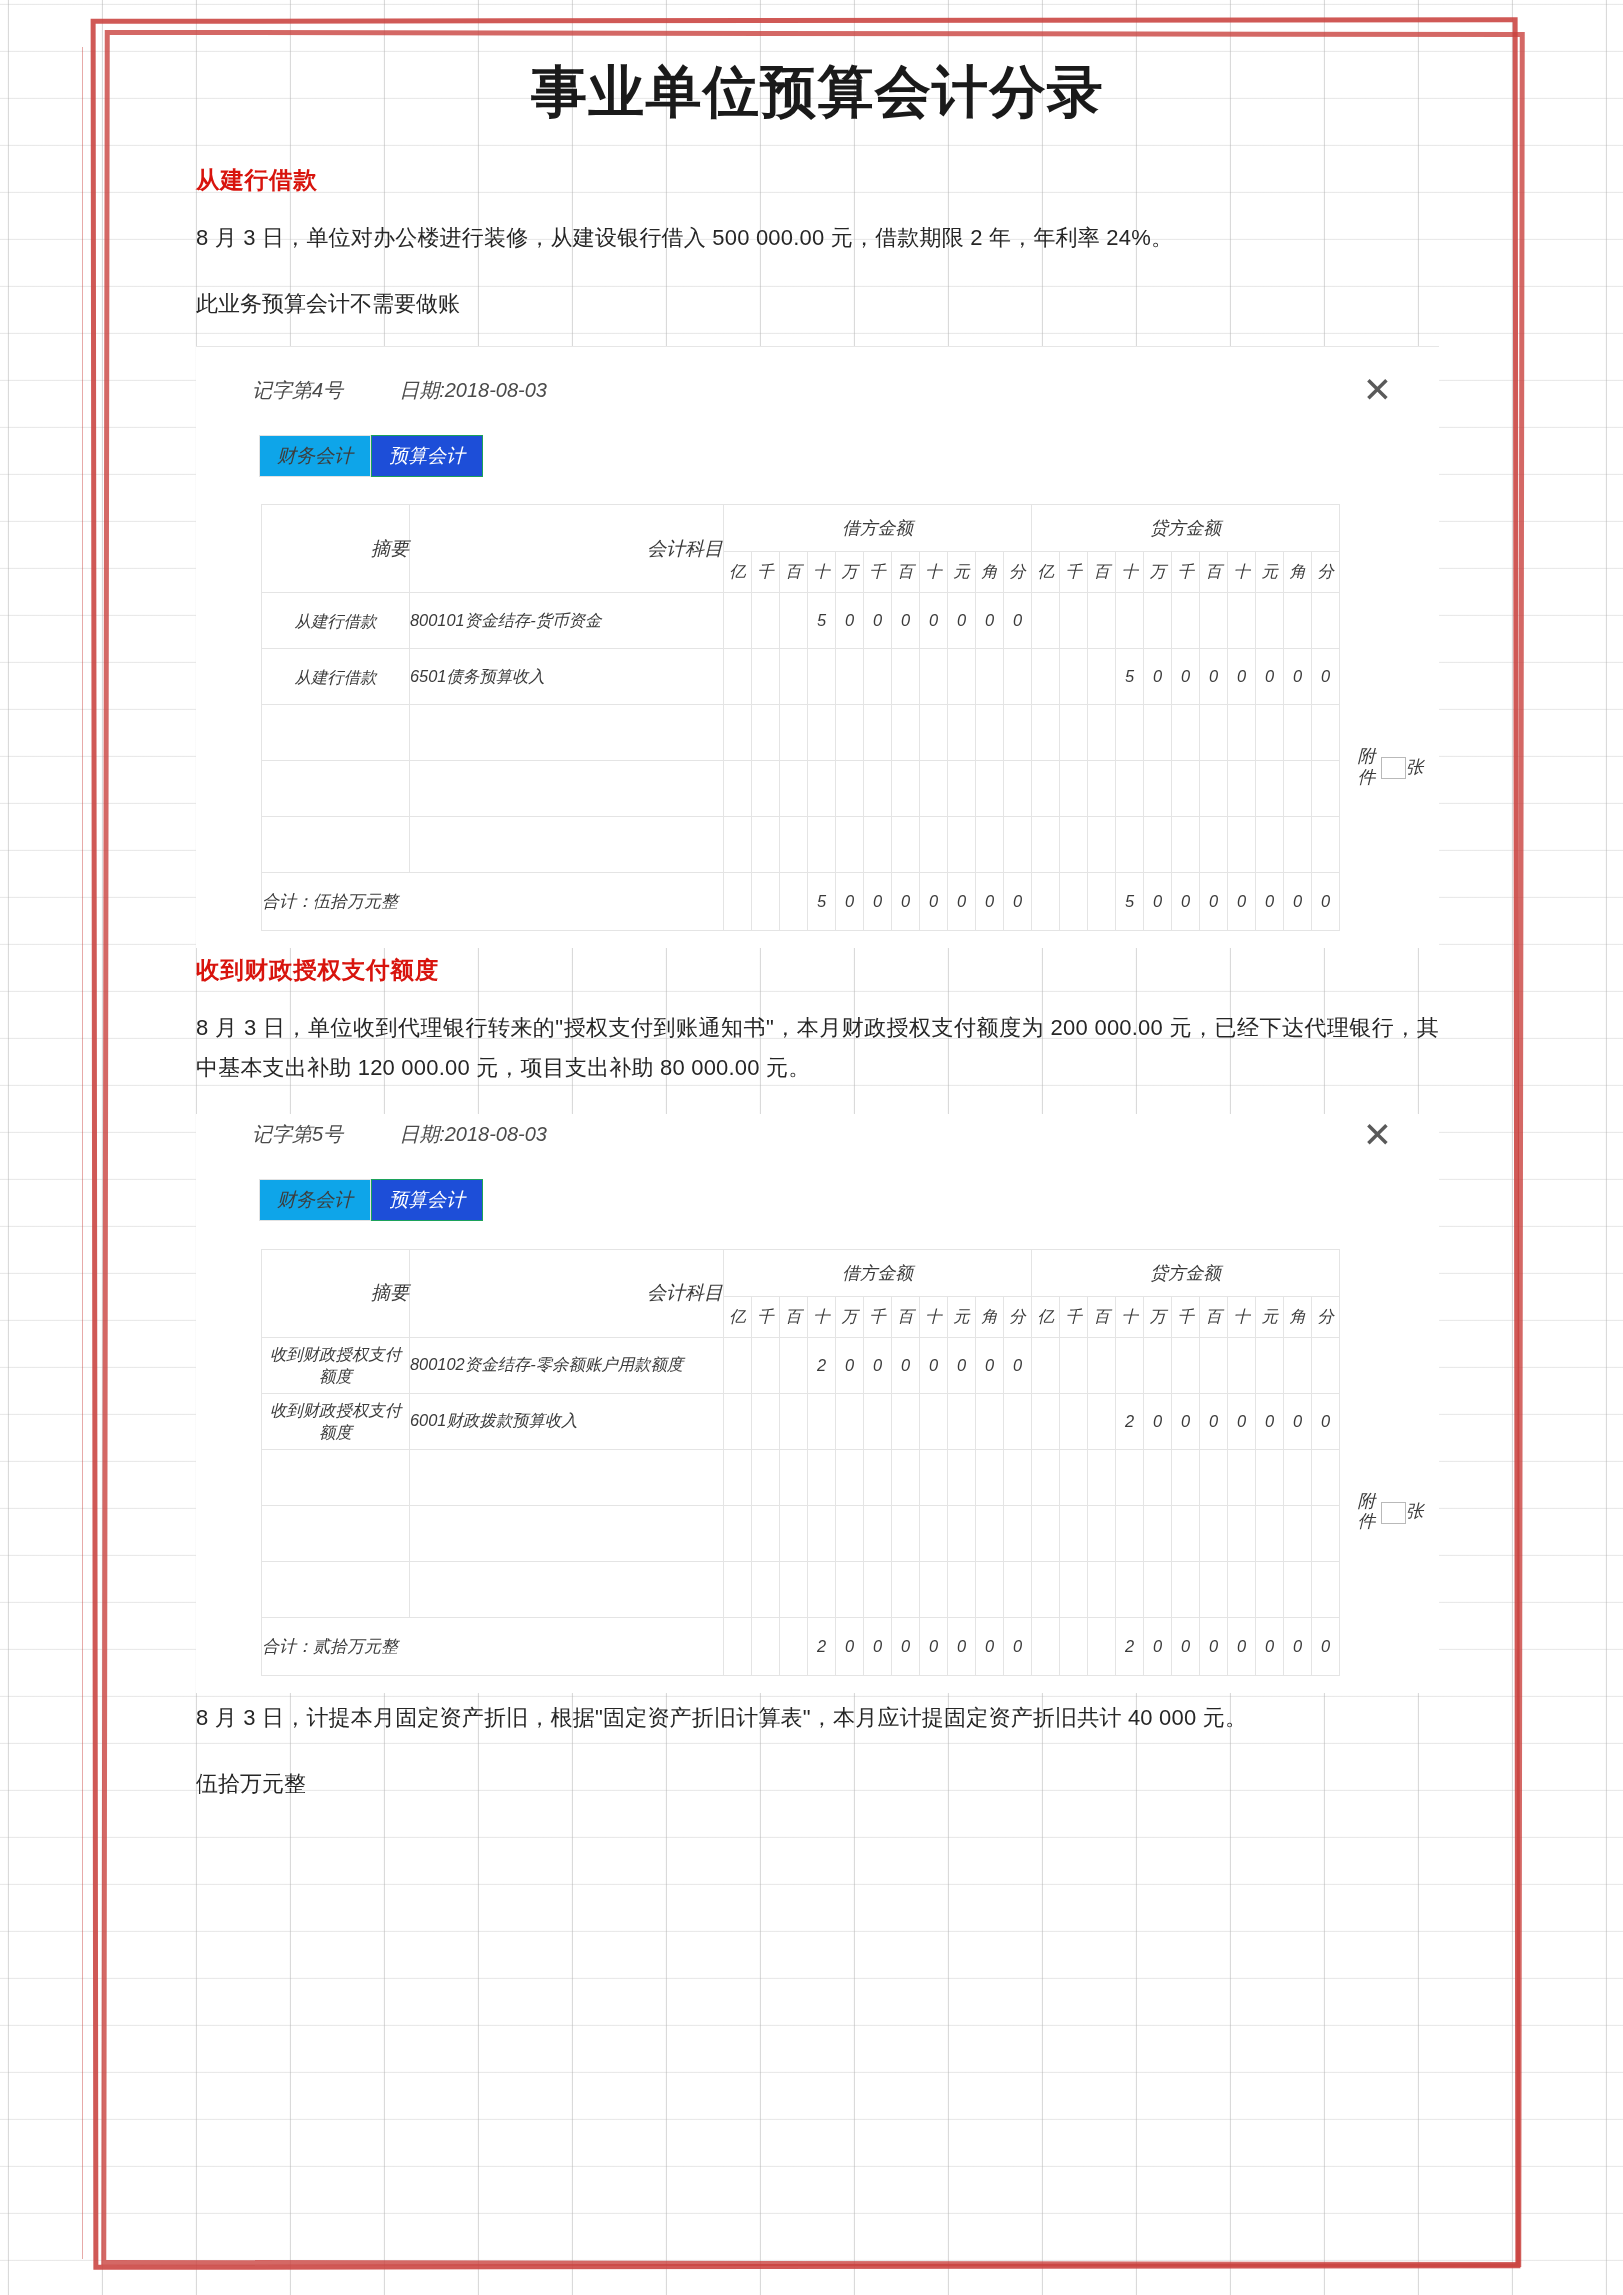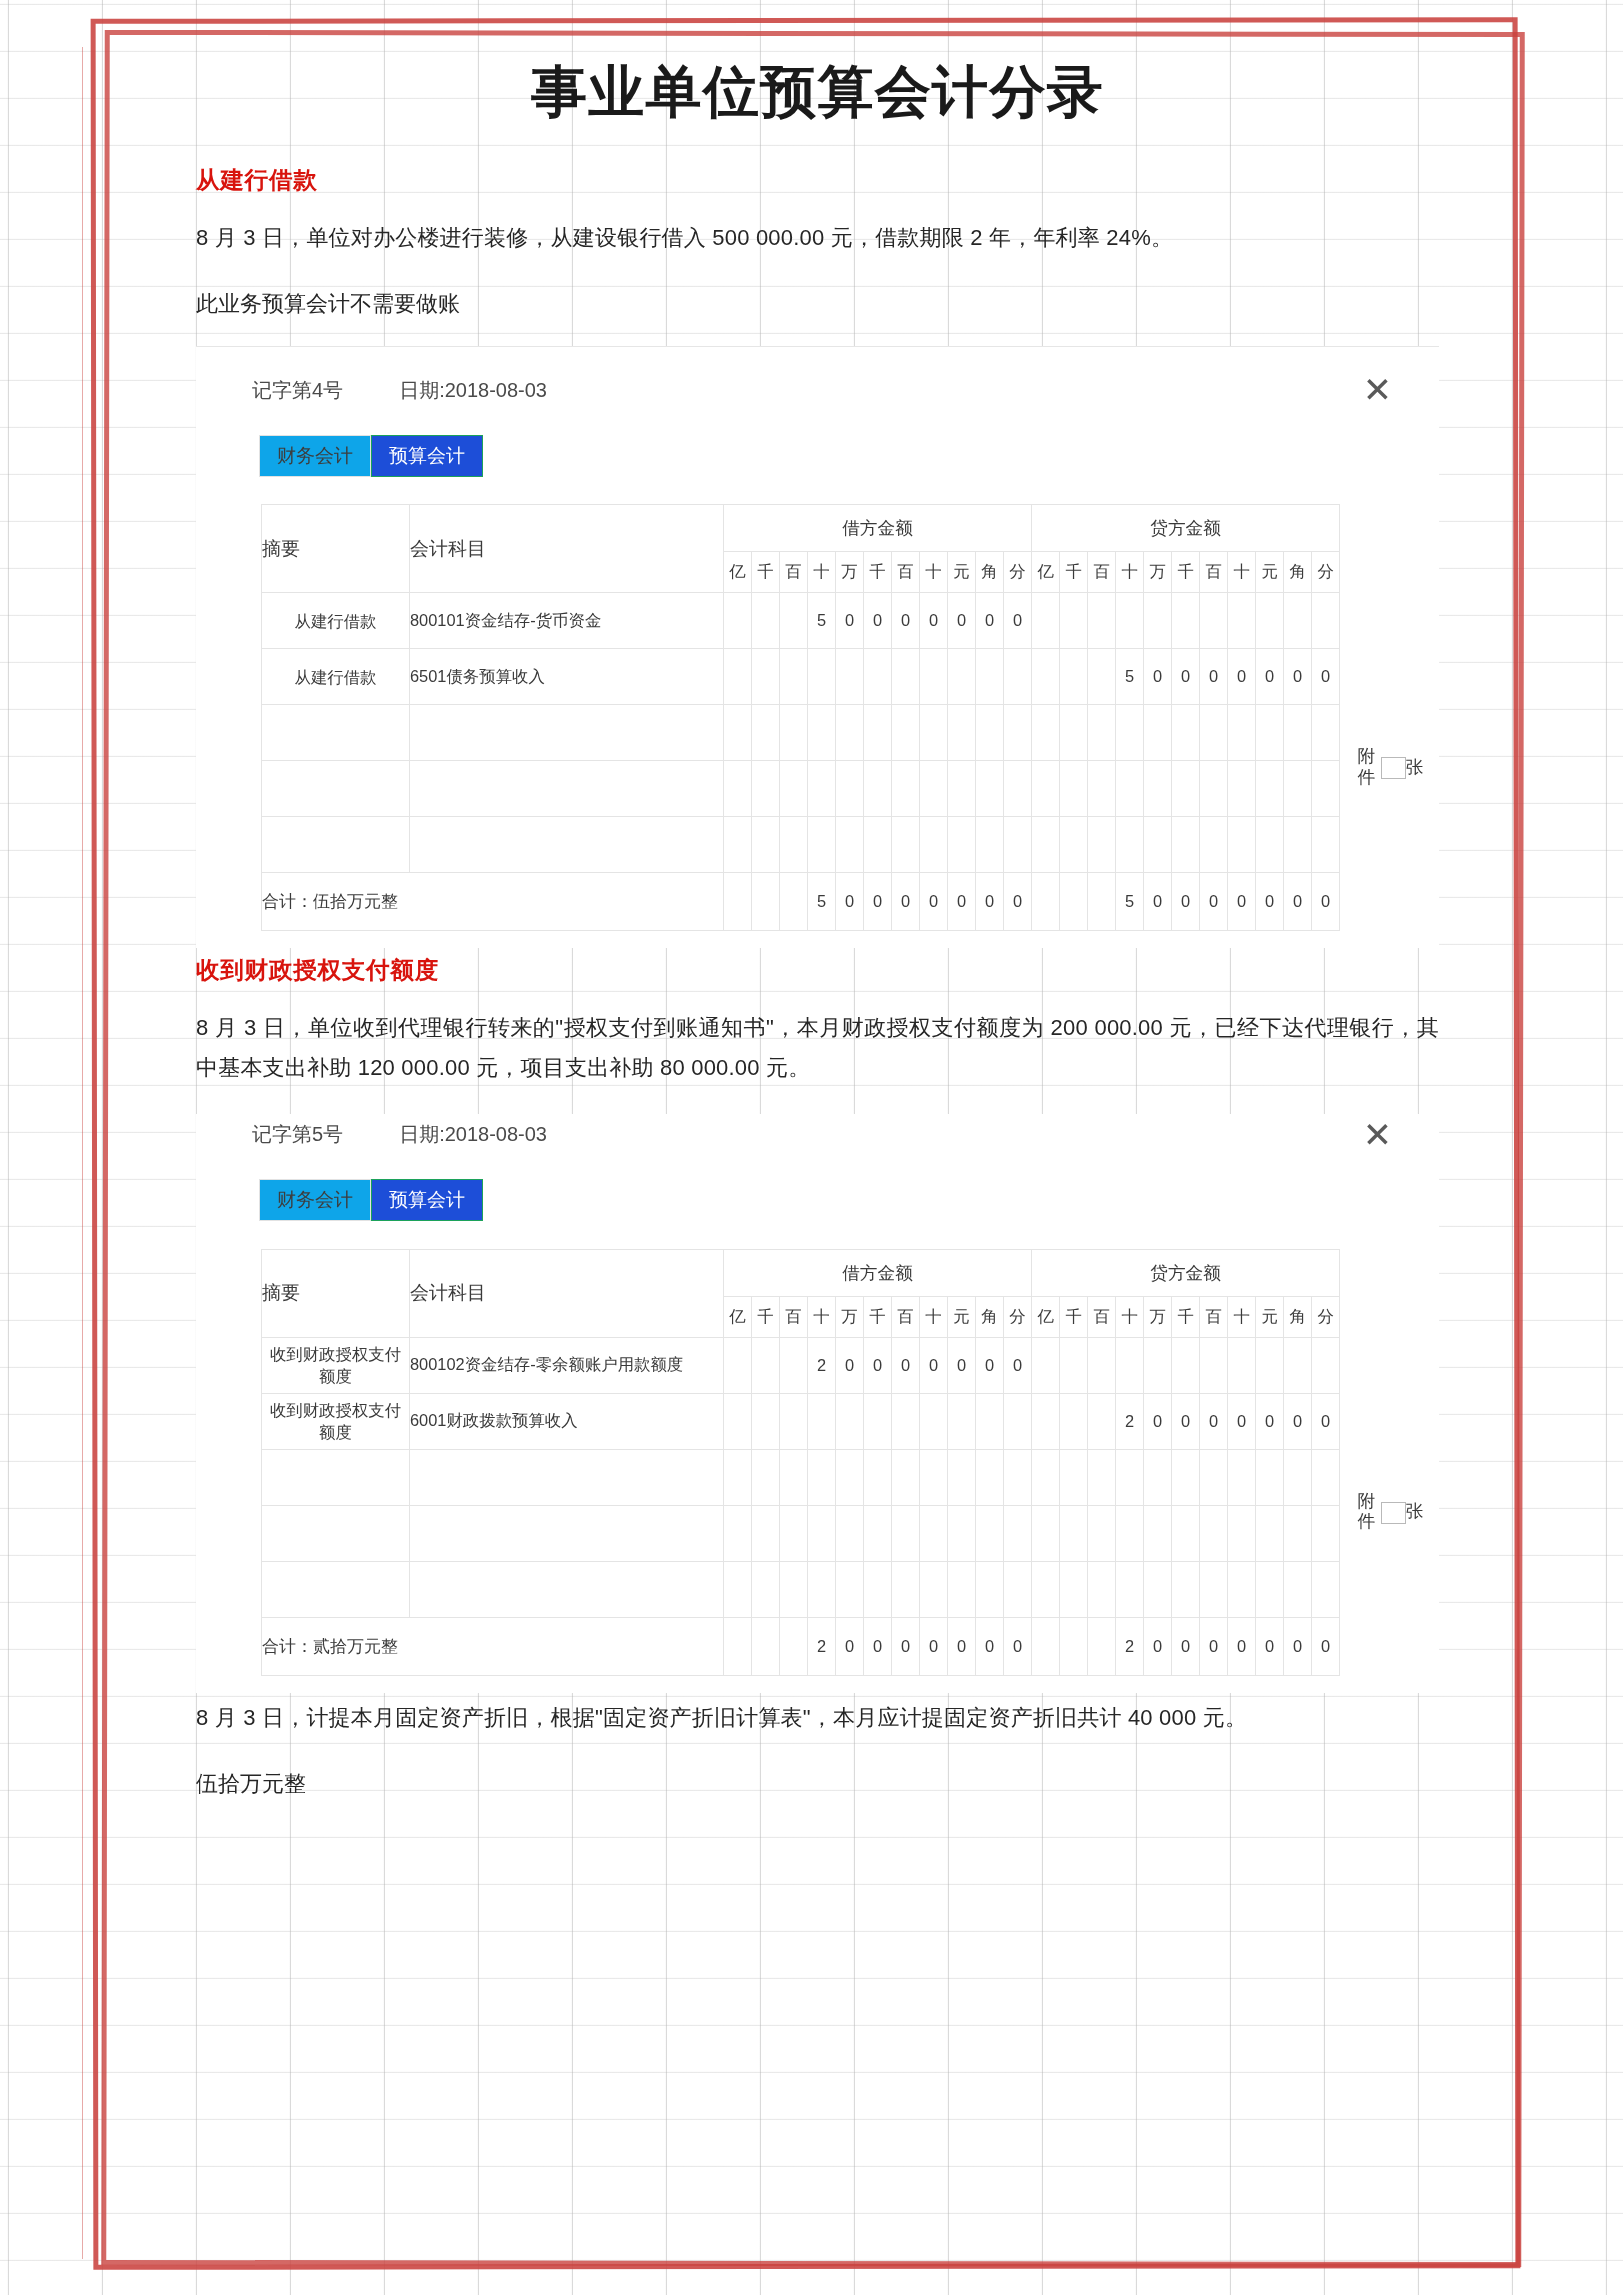--- a/index.html
+++ b/index.html
@@ -52,20 +52,21 @@
   }
 
   .note{
     font-size:22px; color:#262626; line-height:1.8; margin:0 0 22px 0;
   }
 
   
   .voucher{
     position:relative; margin:0 0 5.2px 0; padding:0 0 17px 0;
     background:#fff;
+    font-style:italic;
   }
   .voucher-rule{
     height:1.3px;background:#e6e6e6;width:100%;margin-bottom:22px;
   }
   .voucher-head{
     display:flex; align-items:center; padding:0 47px 0 56px; height:42px;
   }
   .v-no{ font-size:20px; color:#4a4a4a; }
   .v-date{ font-size:20px; color:#4a4a4a; margin-left:56px; }
   .v-close{
@@ -90,21 +91,21 @@
     border:0.7px solid #e4e4e4; font-weight:400; color:#3a3a3a;
     padding:0; vertical-align:middle;
   }
   .col-zhaiyao{ width:148px; }
   .col-kemu  { width:314px; }
 
   th.grp{
     height:47px; font-size:17.7px; color:#3d3d3d; text-align:center;
   }
   th.vh{
-    font-size:19px; color:#3d3d3d; text-align:left;
+    font-size:19px; color:#3d3d3d; text-align:right;
   }
   td.dcell, th.dcell{
     width:26px; text-align:center; font-size:16.4px; color:#4a4a4a; height:38px;
   }
   th.dcell{ height:41px; font-size:16.4px;}
   
   .sep-blue { border-left:0.7px solid #a9c7e8 !important; }
   .sep-red  { border-left:0.7px solid #e2a9a6 !important; }
   .grp-start{ border-left:0.7px solid #cfcfcf !important; }
 

